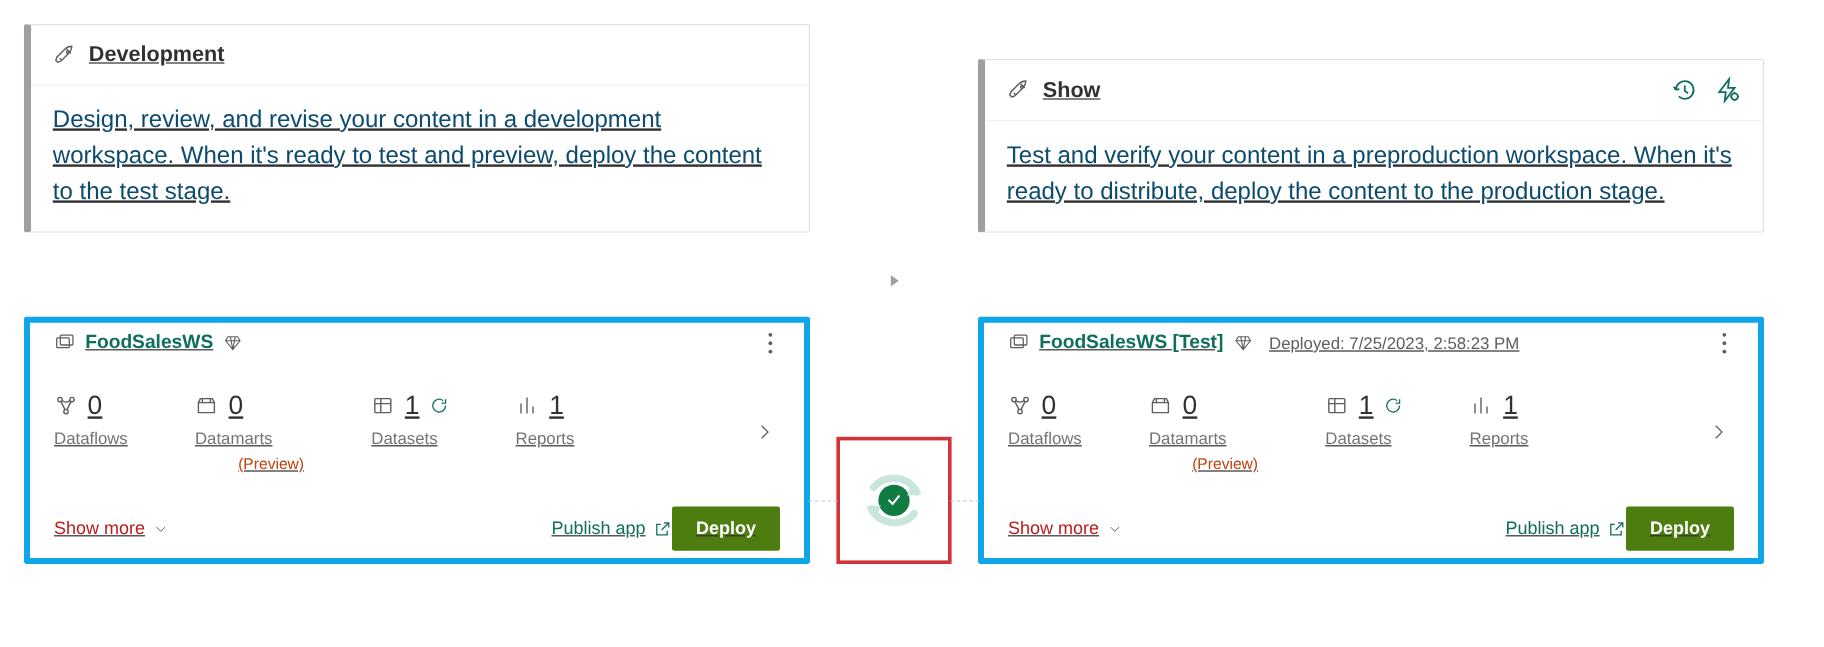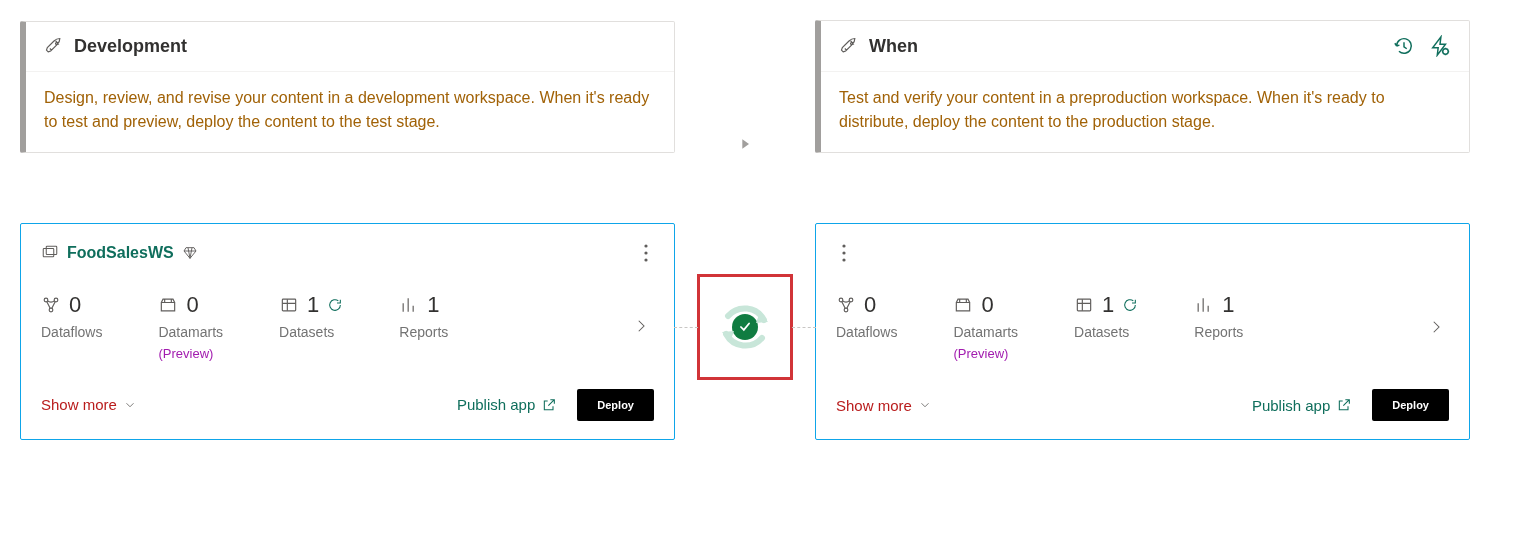--- a/index.html
+++ b/index.html
@@ -5,22 +5,23 @@
     * { box-sizing: border-box; margin: 0; padding: 0; }
     body {
       font-family: 'Segoe UI', Tahoma, sans-serif;
       background: #ffffff;
       color: #323130;
       padding: 20px;
       width: 1520px;
     }
     .pipeline-row {
       display: flex;
-      align-items: center;
+      align-items: flex-end;
       gap: 0;
+      text-decoration: underline;
     }
     .stage-column {
       width: 655px;
     }
     .gap-column {
       width: 140px;
       display: flex;
       flex-direction: column;
       align-items: center;
       justify-content: flex-start;
@@ -49,32 +50,32 @@
       font-size: 18px;
       font-weight: 600;
       color: #323130;
     }
     .stage-header-actions {
       display: flex;
       gap: 14px;
     }
     .stage-description {
       padding: 14px 18px 18px 18px;
-      font-size: 16px;
-      color: #a16207;
+      font-size: 20px;
+      color: #0c4a6e;
       line-height: 1.5;
     }
     .arrow-between-headers {
       margin-top: 55px;
       color: #a19f9d;
     }
     .workspace-card {
-      border: 1px solid #0ea5e9;
+      border: 5px solid #0ea5e9;
       border-radius: 2px;
-      padding: 18px 20px;
+      padding: 6px 20px;
       background: #fff;
     }
     .workspace-header {
       display: flex;
       align-items: center;
       justify-content: space-between;
       margin-bottom: 28px;
     }
     .workspace-title-wrap {
       display: flex;
@@ -121,21 +122,22 @@
       font-size: 22px;
       font-weight: 400;
       color: #323130;
     }
     .metric-label {
       font-size: 14px;
       color: #737373;
     }
     .metric-sublabel {
       font-size: 13px;
-      color: #a21caf;
+      color: #c2410c;
+      margin-left: 36px;
     }
     .chevron-right-nav {
       color: #605e5c;
       cursor: pointer;
       padding: 4px;
       align-self: center;
     }
     .workspace-footer {
       display: flex;
       align-items: center;
@@ -145,36 +147,35 @@
       display: flex;
       align-items: center;
       gap: 6px;
       font-size: 15px;
       color: #b91c1c;
       cursor: pointer;
     }
     .footer-actions {
       display: flex;
       align-items: center;
-      gap: 20px;
     }
     .publish-link {
       color: #0f6e5c;
       font-size: 15px;
       display: flex;
       align-items: center;
       gap: 6px;
       cursor: pointer;
     }
     .deploy-btn {
-      background: #000000;
+      background: #4d7c0f;
       color: #fff;
       border: none;
       padding: 10px 20px;
-      font-size: 11px;
+      font-size: 15px;
       font-weight: 600;
       border-radius: 2px;
       cursor: pointer;
     }
     .compare-status-box {
       border: 3px solid #d13438;
       padding: 12px;
       margin-top: 122px;
       display: flex;
       align-items: center;
@@ -360,38 +361,49 @@
 
   <div class="stage-column">
 
     <div class="stage-header-card">
       <div class="stage-header-top">
         <div class="stage-title-wrap">
           <svg width="20" height="20" viewBox="0 0 24 24">
               <path class="icon-stroke" d="M5 19l3-1 8-8c2-2 3-5 3-7-2 0-5 1-7 3l-8 8-1 3 2 2zM14 6l4 4M7 15l2 2"></path>
               <circle class="icon-stroke" cx="15" cy="9" r="1.2"></circle>
             </svg>
-          <span class="stage-title">When</span>
+          <span class="stage-title">Show</span>
         </div>
         <div class="stage-header-actions">
           <svg width="22" height="22" viewBox="0 0 24 24">
               <path class="icon-teal" d="M4 12a8 8 0 1 1 2.5 5.8M4 12l-2-3M4 12l3-1M12 8v5l3 2"></path>
             </svg>
           <svg width="22" height="22" viewBox="0 0 24 24">
               <path class="icon-teal" d="M13 2L4 14h6l-1 8 9-12h-6l1-8z"></path>
               <circle class="icon-teal" cx="18" cy="18" r="3"></circle>
               <path class="icon-teal" d="M18 14v1M18 21v1M14 18h1M21 18h1"></path>
             </svg>
         </div>
       </div>
       <div class="stage-description">Test and verify your content in a preproduction workspace. When it's ready to distribute, deploy the content to the production stage.</div>
     </div>
 
     <div class="workspace-card">
       <div class="workspace-header">
+        <div class="workspace-title-wrap">
+          <svg width="18" height="18" viewBox="0 0 24 24">
+              <rect class="icon-stroke" x="3" y="6" width="14" height="11" rx="1"></rect>
+              <rect class="icon-stroke" x="7" y="3" width="14" height="11" rx="1"></rect>
+            </svg>
+          <span class="workspace-name">FoodSalesWS [Test]</span>
+          <svg width="16" height="16" viewBox="0 0 24 24">
+              <path class="icon-stroke" d="M6 4h12l3 5-9 11L3 9l3-5zM3 9h18M9 4l3 16M15 4l-3 16"></path>
+            </svg>
+          <span class="deployed-text">Deployed: 7/25/2023, 2:58:23 PM</span>
+        </div>
         <div class="more-menu">
           <svg width="4" height="18" viewBox="0 0 4 18">
               <circle cx="2" cy="2" r="1.6" fill="#605e5c"></circle>
               <circle cx="2" cy="9" r="1.6" fill="#605e5c"></circle>
               <circle cx="2" cy="16" r="1.6" fill="#605e5c"></circle>
             </svg>
         </div>
       </div>
 
       <div class="metrics-row">

